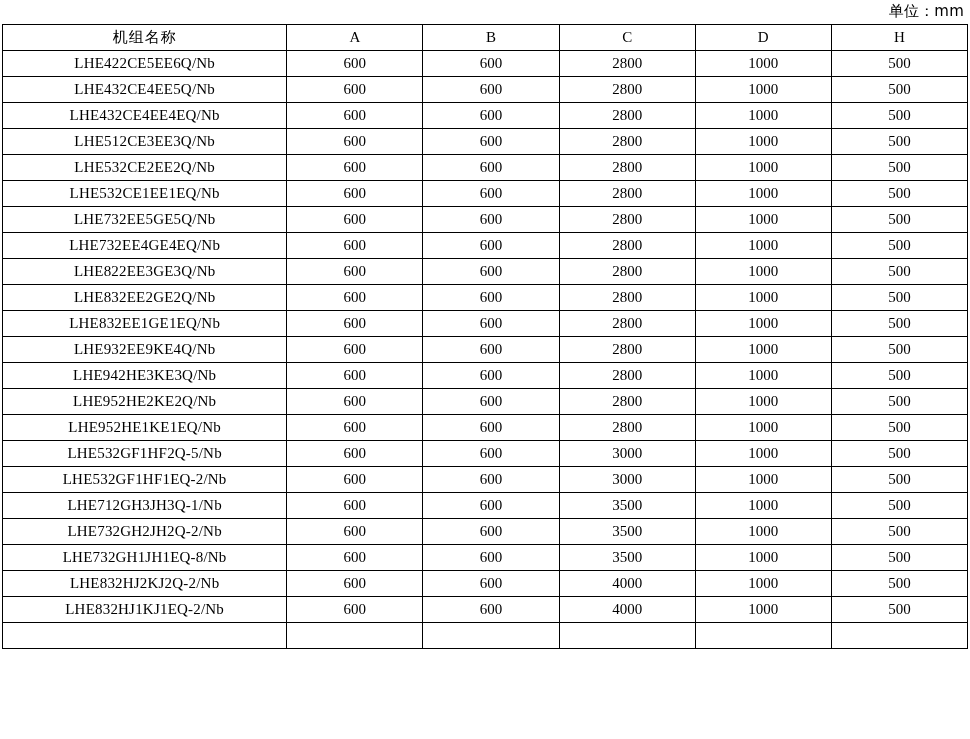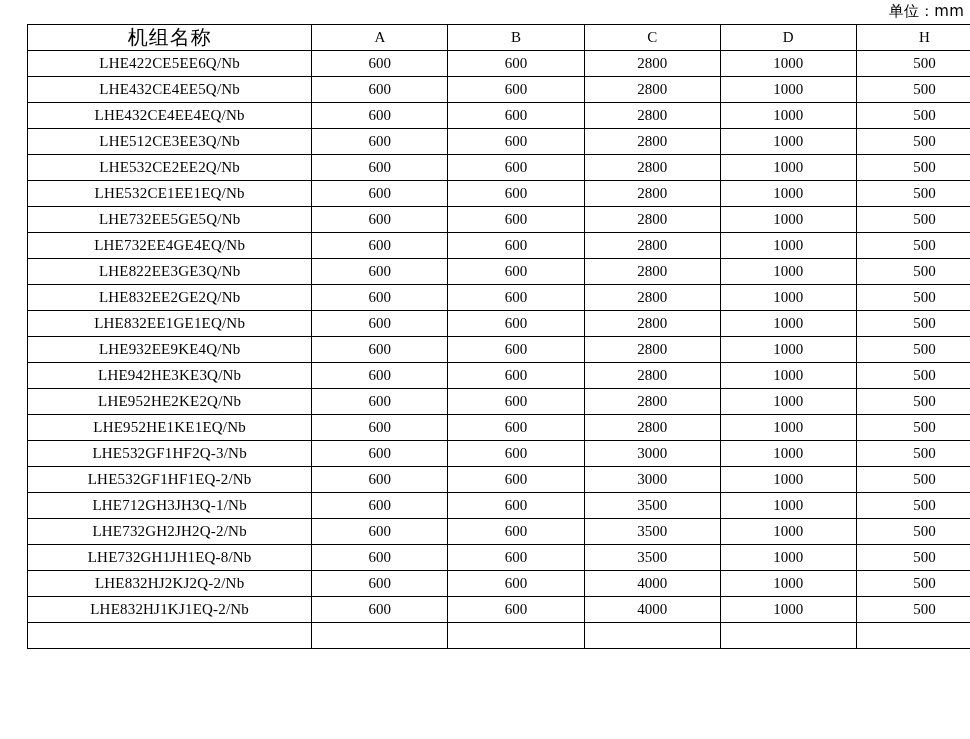--- a/index.html
+++ b/index.html
@@ -12,21 +12,20 @@
     height: 739px;
     font-family: "Liberation Serif", serif;
     color: #000000;
     overflow: hidden;
   }
   .page {
     position: relative;
     width: 970px;
     height: 739px;
     box-sizing: border-box;
-    padding-left: 25px;
   }
   .unit-line {
     text-align: right;
     font-size: 15px;
     font-family: "DejaVu Sans", sans-serif;
     padding: 2px 6px 3px 0;
     letter-spacing: 0.2px;
   }
   table.spec {
     border-collapse: collapse;
@@ -49,21 +48,21 @@
     padding: 0;
     text-align: center;
     vertical-align: middle;
     font-size: 15px;
     font-weight: normal;
     white-space: nowrap;
     overflow: hidden;
   }
   table.spec th.head-name {
     font-family: "DejaVu Sans", sans-serif;
-    font-size: 20px;
+    font-size: 15px;
     letter-spacing: 1px;
   }
   table.spec th.head-dim {
     font-family: "Liberation Serif", serif;
     font-size: 15px;
   }
   td.model {
     font-family: "Liberation Serif", serif;
     letter-spacing: 0.2px;
     margin-top: 40px;
@@ -213,21 +212,21 @@
         </tr>
       <tr>
           <td class="model">LHE952HE1KE1EQ/Nb</td>
           <td class="num">600</td>
           <td class="num">600</td>
           <td class="num">2800</td>
           <td class="num">1000</td>
           <td class="num">500</td>
         </tr>
       <tr>
-          <td class="model">LHE532GF1HF2Q-3/Nb</td>
+          <td class="model">LHE532GF1HF2Q-5/Nb</td>
           <td class="num">600</td>
           <td class="num">600</td>
           <td class="num">3000</td>
           <td class="num">1000</td>
           <td class="num">500</td>
         </tr>
       <tr>
           <td class="model">LHE532GF1HF1EQ-2/Nb</td>
           <td class="num">600</td>
           <td class="num">600</td>

